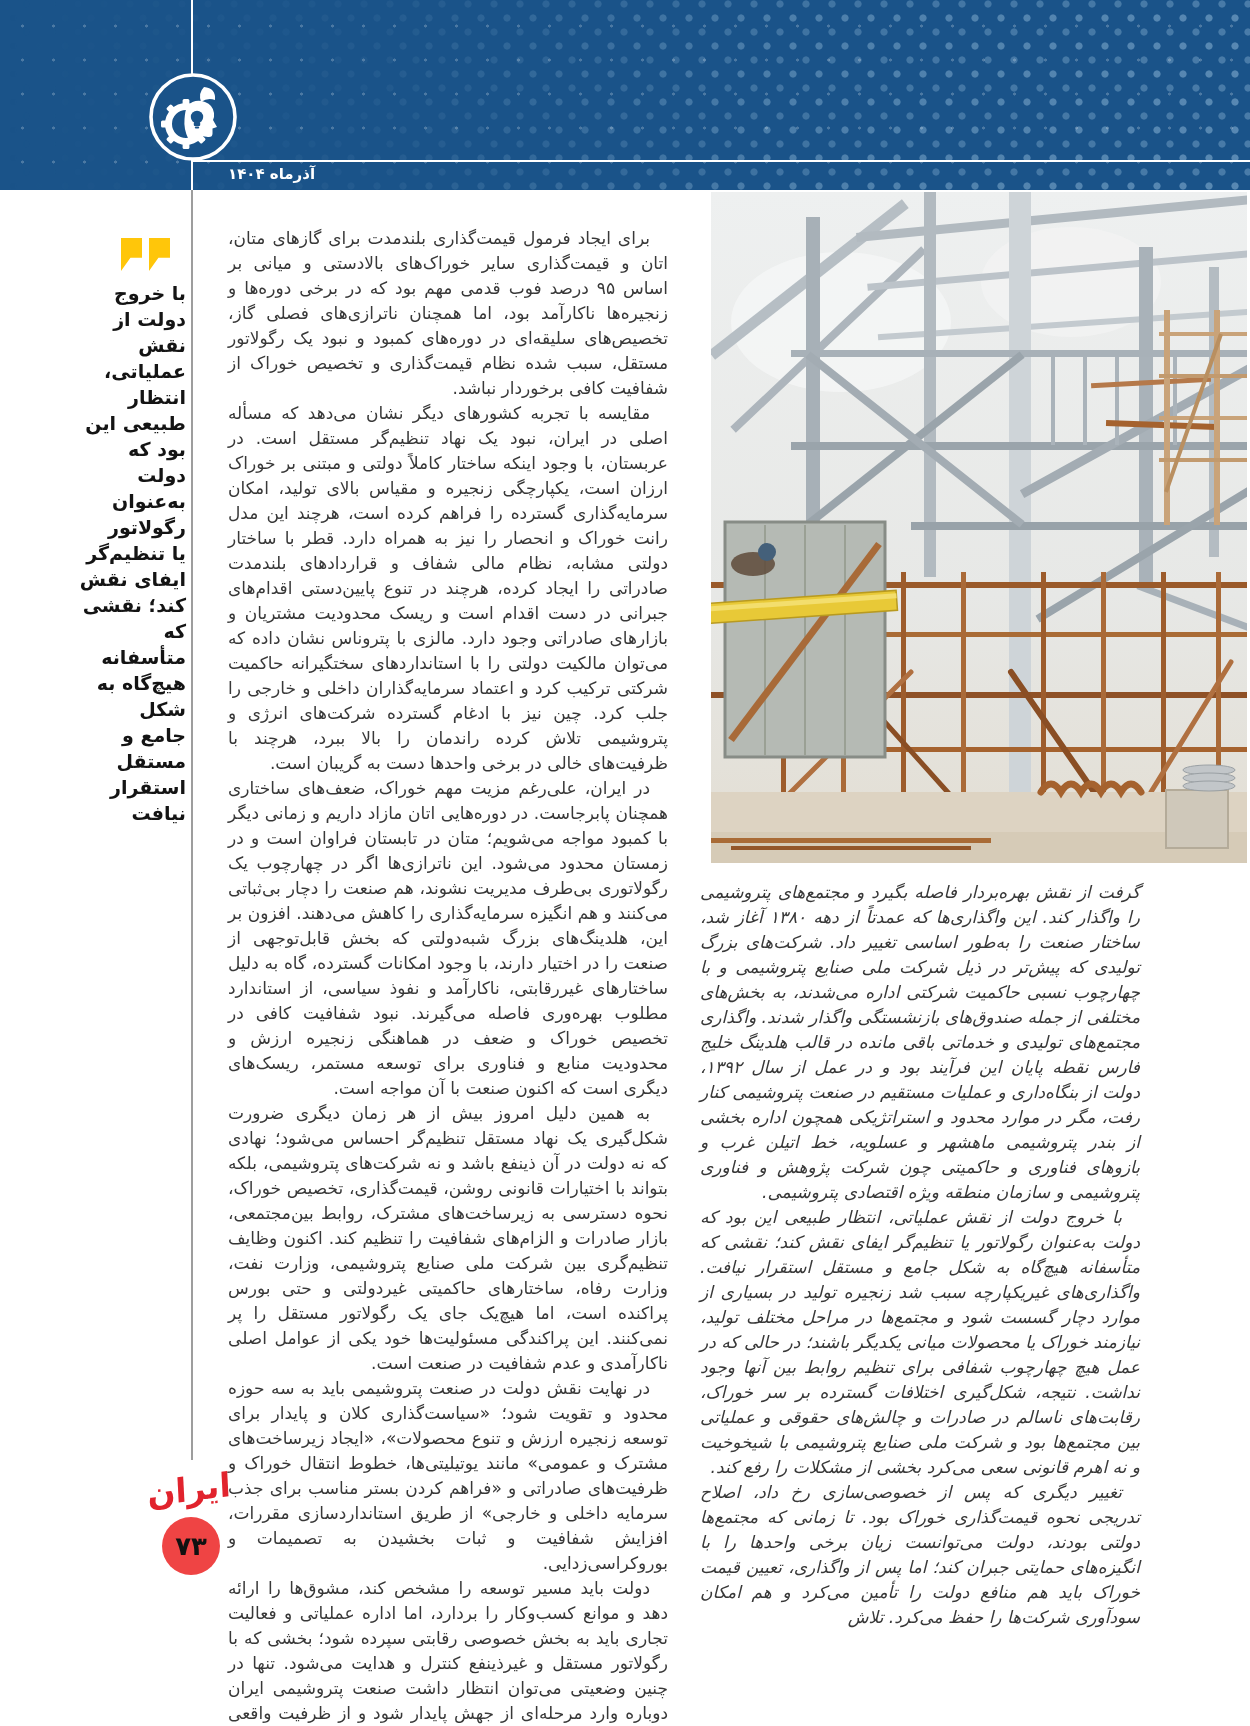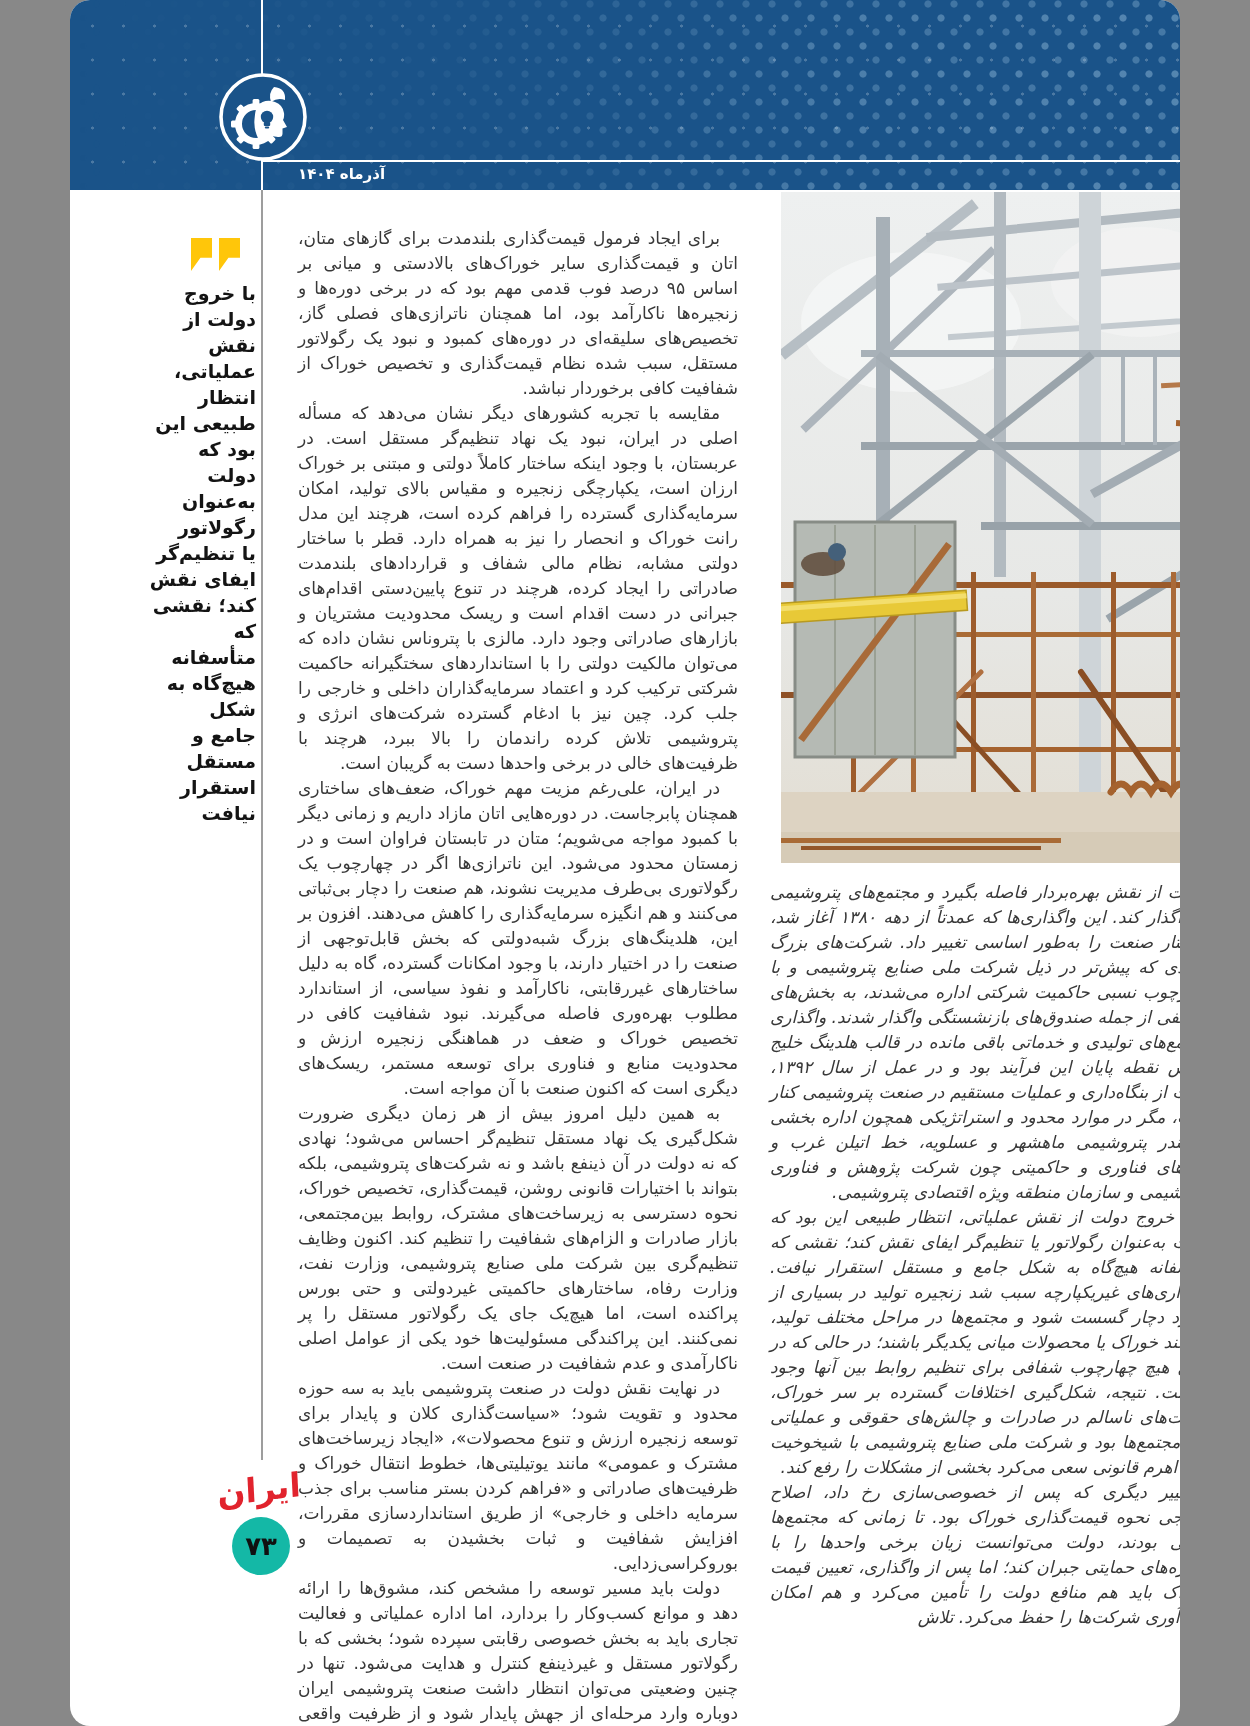--- a/index.html
+++ b/index.html
@@ -1,20 +1,19 @@
 <!DOCTYPE html>
 <html lang="fa"><head>
 <meta charset="utf-8">
 <style>
   html,body{margin:0;padding:0;background:#888;}
   .page{
-    position:relative;width:1110px;height:1726px;margin:0 auto;
+    position:relative;width:1250px;height:1726px;margin:0 auto;
     background:#ffffff;overflow:hidden;
     font-family:"DejaVu Sans","Liberation Sans",sans-serif;
-    border-radius:20px;
   }
   
   .band{position:absolute;left:0;top:0;width:1250px;height:190px;background:#1a5389;}
   .band .dots-big{
     position:absolute;inset:0;
     background-image:
       radial-gradient(circle,rgba(150,190,220,.50) 3.2px,transparent 4px),
       radial-gradient(circle,rgba(150,190,220,.38) 3.2px,transparent 4px);
     background-size:26px 28px,26px 28px;
     background-position:0 4px,13px 18px;
@@ -57,21 +56,21 @@
   .photo{position:absolute;left:711px;top:192px;width:536px;height:671px;overflow:hidden;}
   .photo svg{display:block;}
   
   .brand{
     position:absolute;left:146px;top:1470px;width:86px;text-align:center;
     color:#e1232d;font-weight:bold;font-size:33px;direction:rtl;
     transform:rotate(-7deg) skewX(-4deg);
   }
   .page-badge{
     position:absolute;left:162px;top:1517px;width:58px;height:58px;border-radius:50%;
-    background:#14b8a6;display:flex;align-items:center;justify-content:center;
+    background:#ef4444;display:flex;align-items:center;justify-content:center;
     color:#111;font-size:26px;font-weight:bold;
   }
 </style>
 </head>
 <body>
 
 <div class="page">
 
   <div class="band">
     <div class="dots-big"></div>

